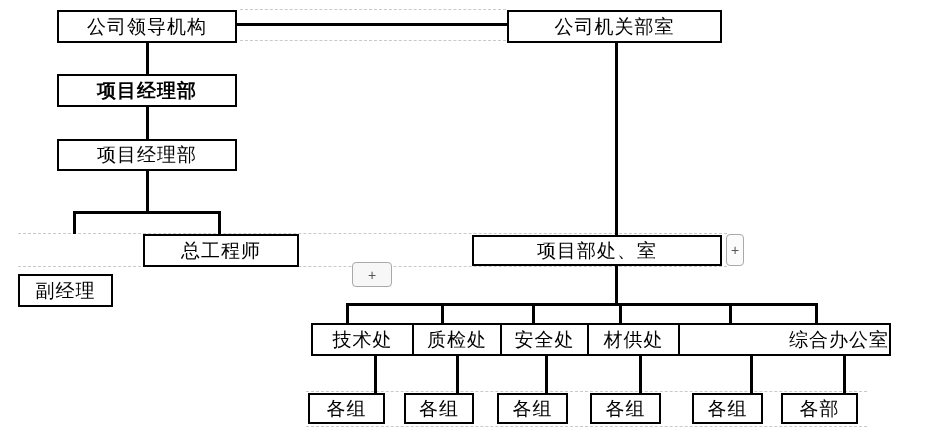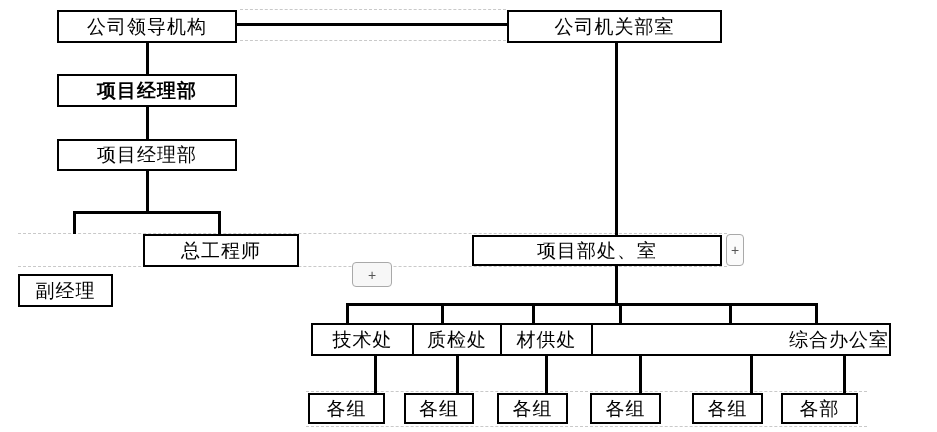--- a/index.html
+++ b/index.html
@@ -146,20 +146,23 @@
     <span>项目部处、室</span>
   </div>
 
   <div class="strip" style="left:311px; top:323px; width:580px; height:33px;">
     <div class="cell" style="flex:0 0 101px;">
         <span>技术处</span>
       </div>
     <div class="cell" style="flex:0 0 88px;">
         <span>质检处</span>
       </div>
+    <div class="cell" style="flex:0 0 87px;">
+        <span>安全处</span>
+      </div>
     <div class="cell" style="flex:0 0 91px;">
         <span>材供处</span>
       </div>
     <div class="cell" style="flex:1 1 auto;justify-content:flex-end;">
         <span>综合办公室</span>
       </div>
   </div>
 
   <div class="node" style="left:308px; top:393px; width:77px; height:31px;">
     <span>各组</span>

